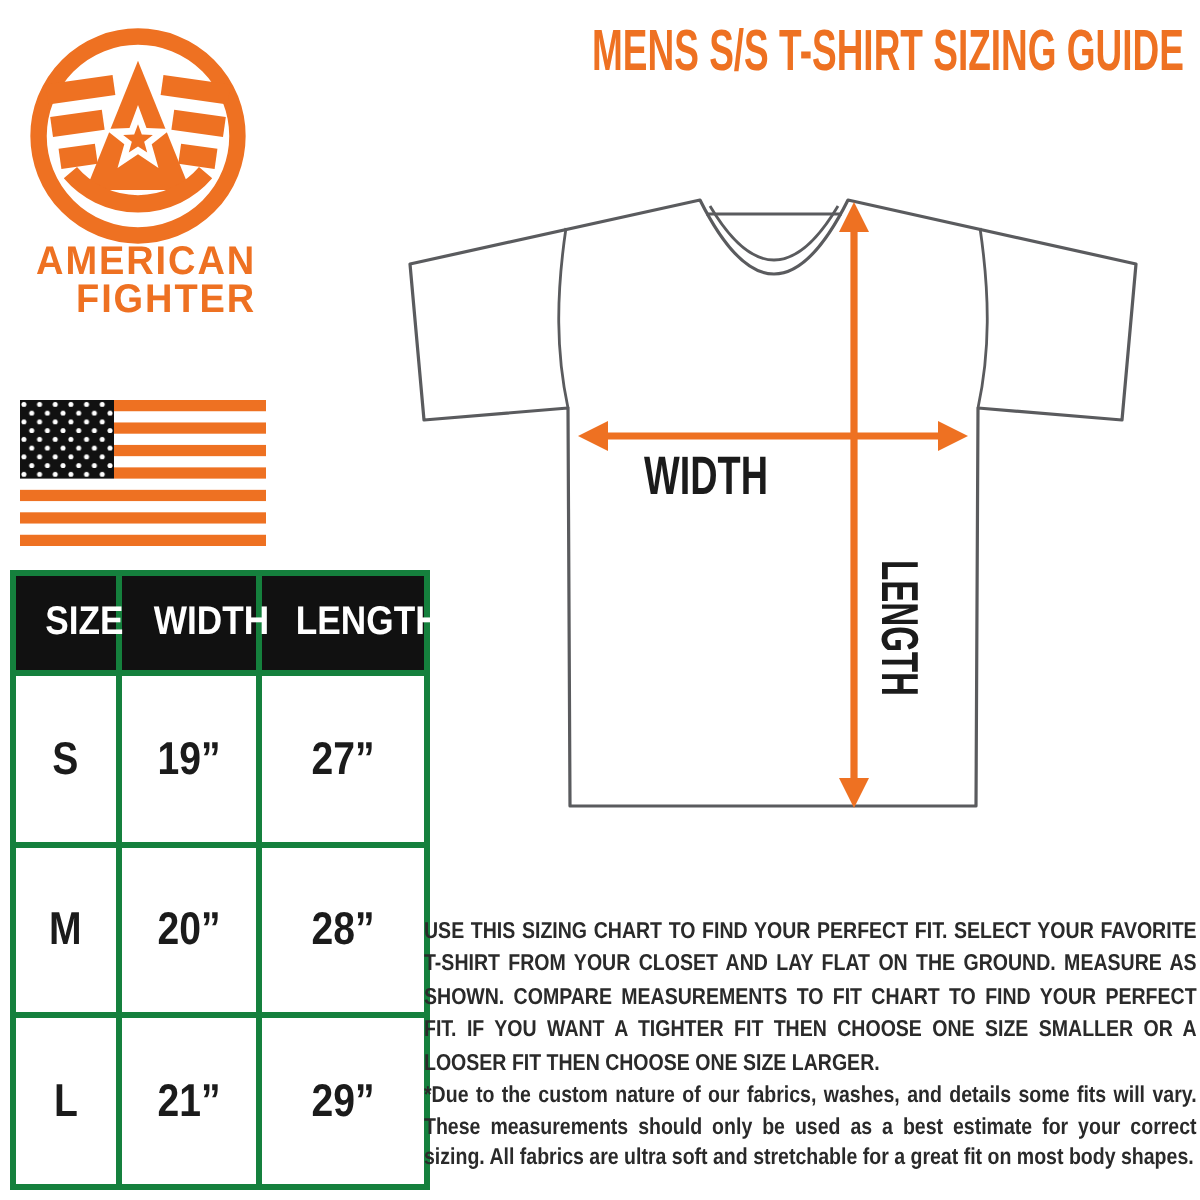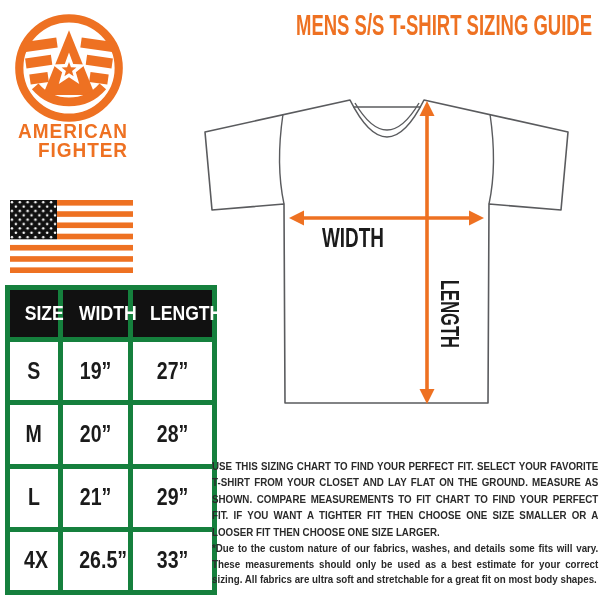--- a/index.html
+++ b/index.html
@@ -27,21 +27,21 @@
 
   
   .flag-svg { position: absolute; left: 10px; top: 200px; }
 
   
   .size-table {
     position: absolute; left: 5px; top: 285px;
     border-collapse: collapse; table-layout: fixed; width: 207px; height: 310px;
     background: #ffffff;
   }
-  .size-table td, .size-table th { border: 5px solid #15803d; text-align: center; vertical-align: middle; padding: 12px; }
+  .size-table td, .size-table th { border: 3px solid #15803d; text-align: center; vertical-align: middle; padding: 12px; }
   .size-table thead th { background: #111111; color: #ffffff; height: 37px; }
   .size-table tbody td { height: 39px; color: #1b1b1b; }
   .cell-txt {
     display: inline-block; font-weight: 700; font-size: 23px;
     transform: scaleX(0.85); transform-origin: center center; white-space: nowrap;
   }
   .head-txt {
     display: inline-block; font-weight: 700; font-size: 20px;
     transform: scaleX(0.88); transform-origin: center center; white-space: nowrap;
   }
@@ -143,25 +143,20 @@
       <tr>
         <td><span class="cell-txt">M</span></td>
         <td><span class="cell-txt">20”</span></td>
         <td><span class="cell-txt">28”</span></td>
       </tr>
       <tr>
         <td><span class="cell-txt">L</span></td>
         <td><span class="cell-txt">21”</span></td>
         <td><span class="cell-txt">29”</span></td>
       </tr>
-      <tr>
-        <td><span class="cell-txt">4X</span></td>
-        <td><span class="cell-txt">26.5”</span></td>
-        <td><span class="cell-txt">33”</span></td>
-      </tr>
     </tbody>
   </table>
 
   <svg class="diagram-svg" width="600" height="600" viewBox="0 0 600 600">
 
     <g fill="#ffffff" stroke="#5A5B5E" stroke-width="1.6" stroke-linejoin="round">
       <path d="M350,100 L205,132 L212,210 L284,204 L285,403 L488,403 L489,204 L561,210 L568,132 L424,100 Q387,174 350,100 Z"></path>
     </g>
     <g fill="none" stroke="#5A5B5E" stroke-width="1.4">
       <path d="M283,114 C278,148 278,176 284,204"></path>

